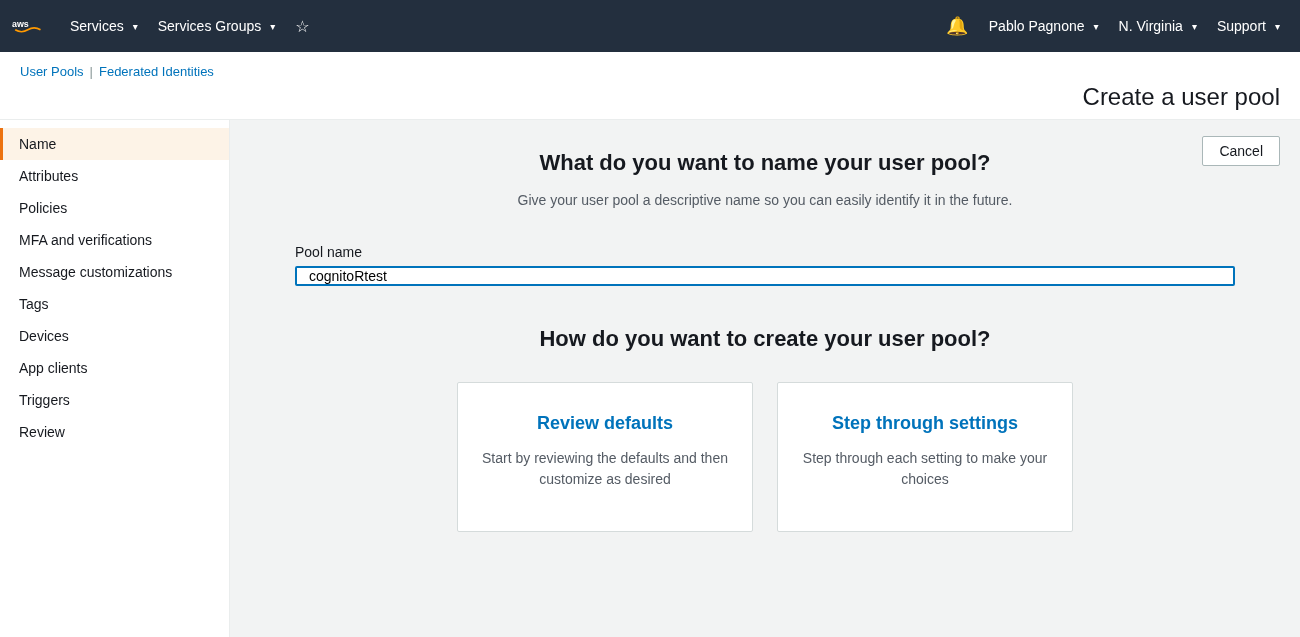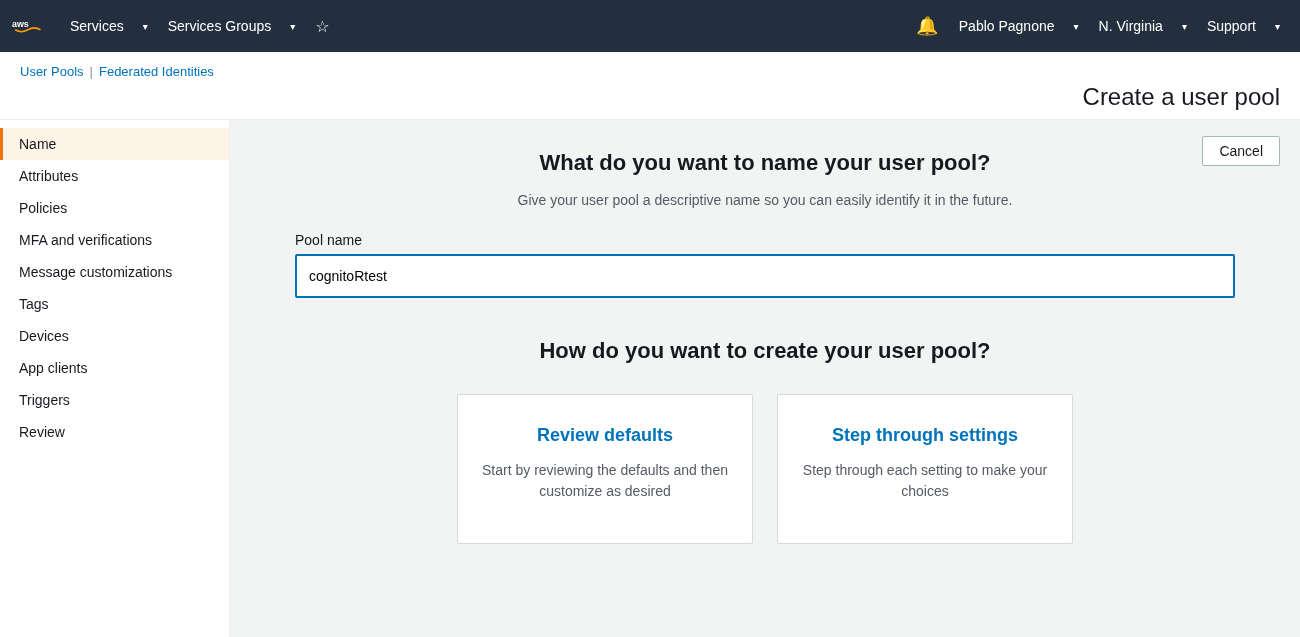--- a/index.html
+++ b/index.html
@@ -21,21 +21,21 @@
       margin-right: 8px;
       flex-shrink: 0;
     }
     .nav-item {
       color: #fff;
       font-size: 14px;
       padding: 4px 8px;
       cursor: pointer;
       display: flex;
       align-items: center;
-      gap: 19px;
+      gap: 9px;
       white-space: nowrap;
     }
     .nav-chevron { font-size: 10px; }
     .nav-pin { font-size: 16px; cursor: pointer; padding: 4px 8px; }
     .nav-right {
       margin-left: auto;
       display: flex;
       align-items: center;
       gap: 4px;
     }
@@ -116,32 +116,32 @@
       text-align: center;
       font-size: 22px;
       font-weight: 600;
       color: #16191f;
       margin-bottom: 16px;
     }
     .section-subtitle {
       text-align: center;
       color: #545b64;
       font-size: 14px;
-      margin-bottom: 24px;
+      margin-bottom: 36px;
     }
 
     .pool-name-label {
       font-size: 14px;
       font-weight: 500;
       color: #16191f;
       margin-bottom: 6px;
     }
     .pool-name-input {
       width: 100%;
-      padding: 12px 12px;
+      padding: 0 12px;
       border: 2px solid #0073bb;
       border-radius: 2px;
       font-size: 14px;
       outline: none;
       background: #fff;
     }
     .pool-name-input::selection {
       background: #b3d4e8;
     }
 

